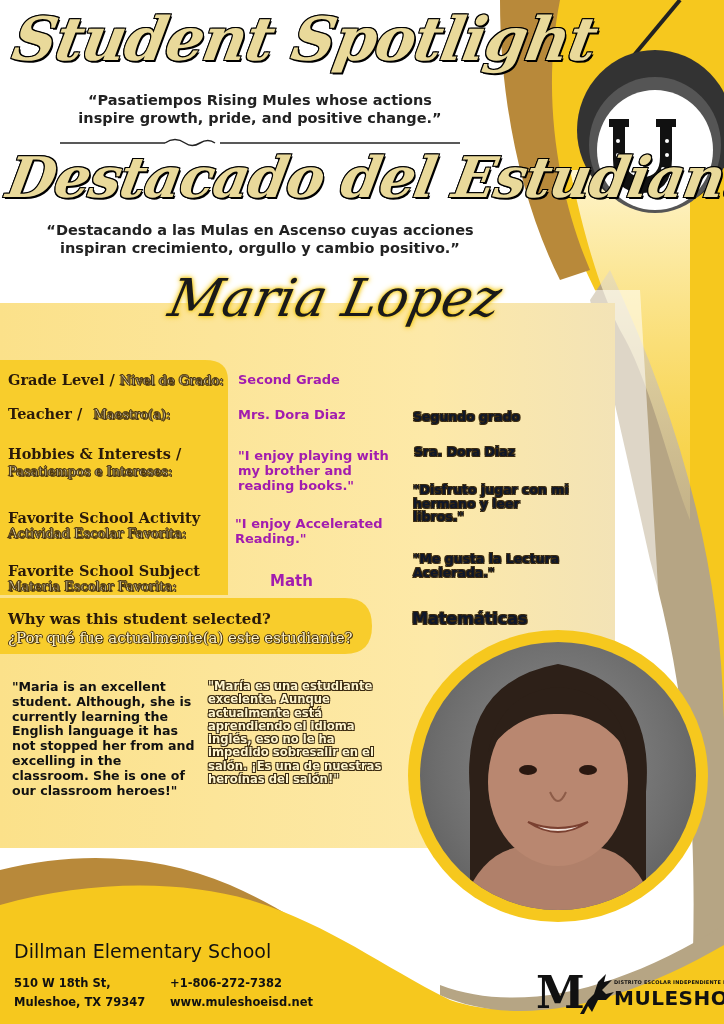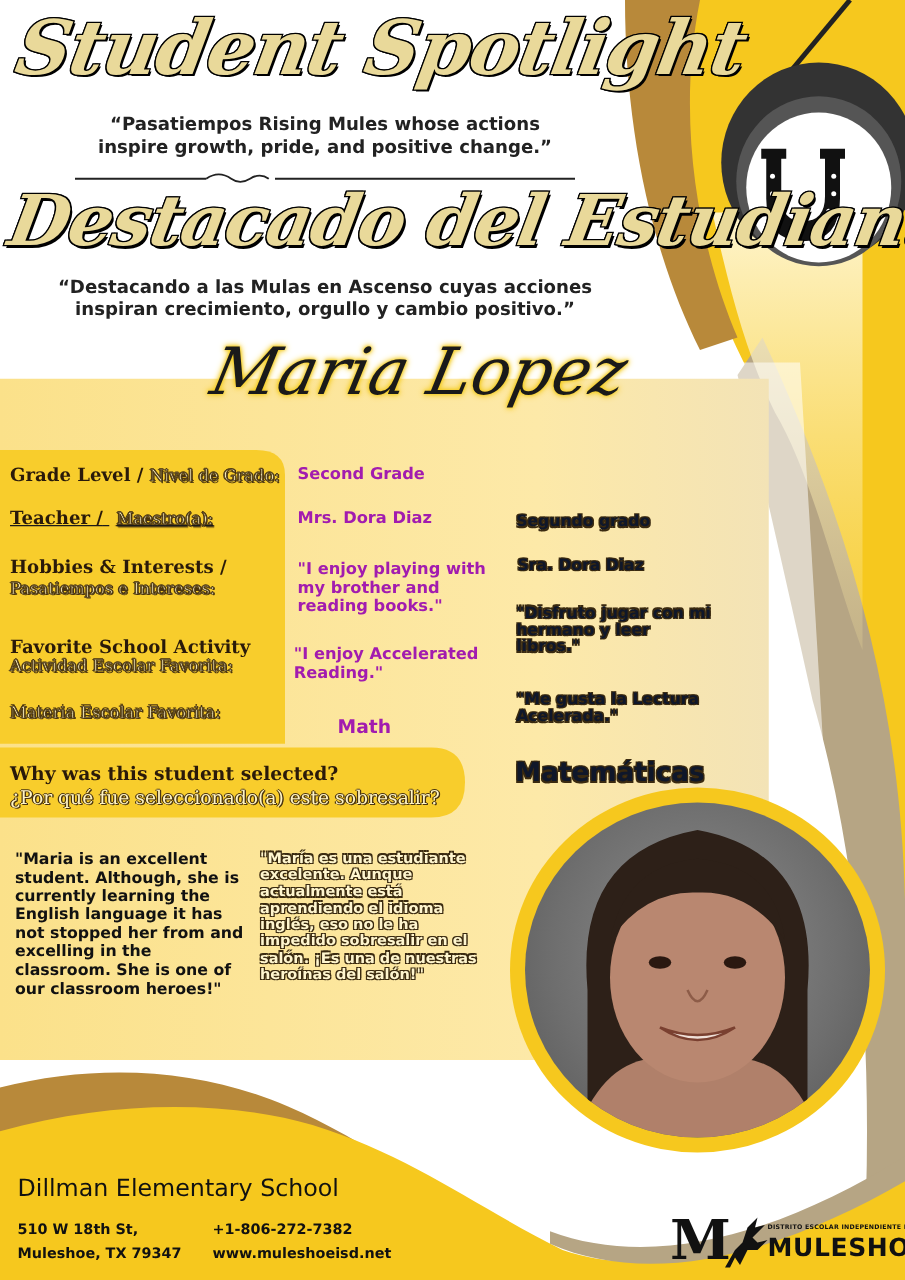--- a/index.html
+++ b/index.html
@@ -78,21 +78,21 @@
   }
   .val-es {
     font-family: "DejaVu Sans", sans-serif;
     font-weight: bold;
     font-size: 12.5px;
     line-height: 13.5px;
     color: #0f172a;
     text-shadow: 1px 1px 0 #3a2a10, -1px -1px 0 #3a2a10, 1px -1px 0 #3a2a10, -1px 1px 0 #3a2a10;
     margin-top: 37px;
   }
-  .val-es.big { font-size: 21px; }
+  .val-es.big { font-size: 16px; }
   .val-en.big { font-size: 15px; }
 
   .why-en {
     left: 8px; top: 610px;
     font-family: "DejaVu Serif", serif; font-weight: bold; font-size: 15px; color: #2a1a0a; white-space: nowrap;
   }
   .why-es {
     left: 8px; top: 629px;
     font-family: "DejaVu Serif", serif; font-size: 15px; color: #fff4c4; white-space: nowrap;
     text-shadow: 1px 1px 0 #4a3510, -1px 0 0 #4a3510, 0 -1px 0 #4a3510, 1px 0 0 #4a3510;
@@ -217,21 +217,21 @@
 
 <div class="layer student-name">Maria Lopez</div>
 
 <div class="layer" style="left:8px; top:370px;">
   <span class="lbl">Grade Level /</span>
   <span class="lbl-es">Nivel de Grado:</span>
 </div>
 <div class="layer val-en" style="left:238px; top:372px;">Second Grade</div>
 <div class="layer val-es" style="left:413px; top:373px;">Segundo grado</div>
 
-<div class="layer" style="left:8px; top:404px;text-decoration:underline;">
+<div class="layer" style="left:8px; top:404px;">
   <span class="lbl">Teacher /</span>
   <span class="lbl-es" style="margin-left:6px;">Maestro(a):</span>
 </div>
 <div class="layer val-en" style="left:238px; top:407px;">Mrs. Dora Diaz</div>
 <div class="layer val-es" style="left:414px; top:408px;">Sra. Dora Diaz</div>
 
 <div class="layer" style="left:8px; top:446px;">
   <div class="lbl">Hobbies &amp; Interests /</div>
   <div class="lbl-es" style="margin-top:2px;">Pasatiempos e Intereses:</div>
 </div>
@@ -239,27 +239,28 @@
 <div class="layer val-es" style="left:413px; top:446px; width:160px;">"Disfruto jugar con mi hermano y leer libros."</div>
 
 <div class="layer" style="left:8px; top:510px;">
   <div class="lbl">Favorite School Activity</div>
   <div class="lbl-es">Actividad Escolar Favorita:</div>
 </div>
 <div class="layer val-en" style="left:235px; top:516px; width:160px;">"I enjoy Accelerated Reading."</div>
 <div class="layer val-es" style="left:413px; top:515px; width:165px;">"Me gusta la Lectura Acelerada."</div>
 
 <div class="layer" style="left:8px; top:563px;">
+  <div class="lbl">Favorite School Subject</div>
   <div class="lbl-es">Materia Escolar Favorita:</div>
 </div>
 <div class="layer val-en big" style="left:237px; top:574px;margin-left:33px;">Math</div>
 <div class="layer val-es big" style="left:412px; top:575px;">Matemáticas</div>
 
 <div class="layer why-en">Why was this student selected?</div>
-<div class="layer why-es">¿Por qué fue seleccionado(a) este sobresalir?</div>
+<div class="layer why-es">¿Por qué fue actualmente(a) este estudiante?</div>
 
 <div class="layer quote-en">"Maria is an excellent student. Although, she is currently learning the English language it has not stopped her from and excelling in the classroom. She is one of our classroom heroes!"</div>
 <div class="layer quote-es">"María es una estudiante excelente. Aunque actualmente está aprendiendo el idioma inglés, eso no le ha impedido sobresalir en el salón. ¡Es una de nuestras heroínas del salón!"</div>
 
 <div class="layer photo-ring">
   <div class="photo">
     <svg viewBox="0 0 276 268" width="100%" height="100%">
 
       <path d="M50 150 Q40 40 138 22 Q236 40 226 150 L226 240 L50 240 Z" fill="#2d2018"></path>
 

